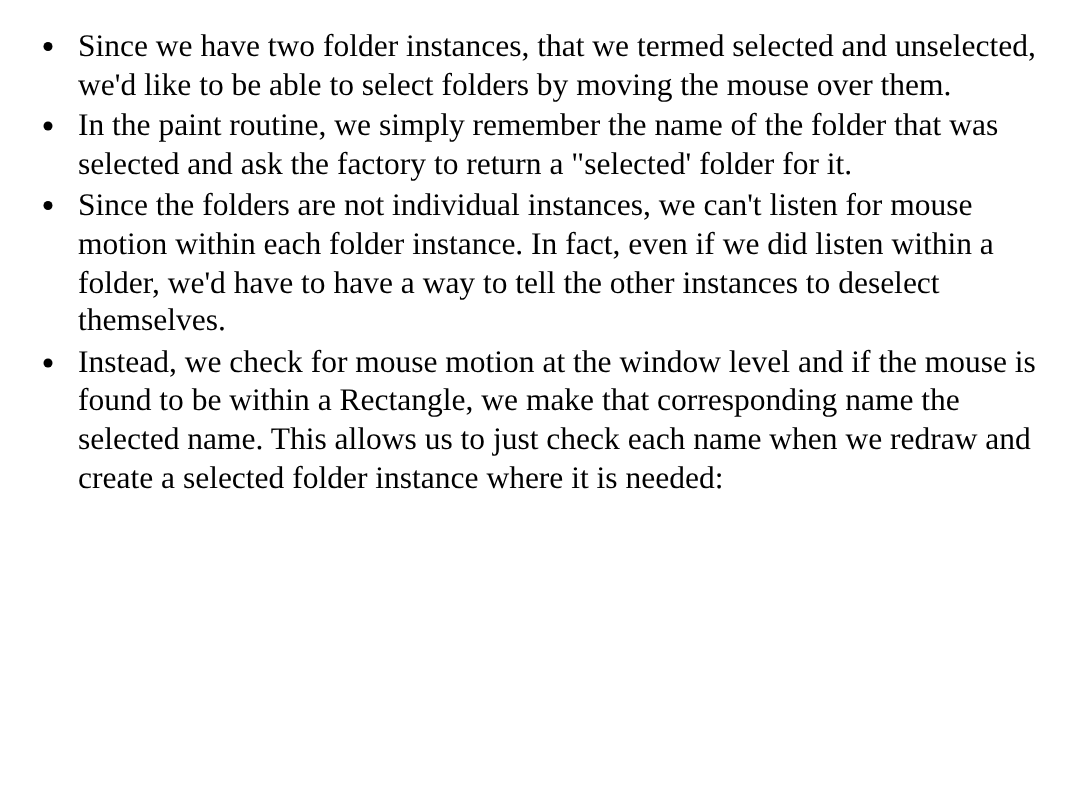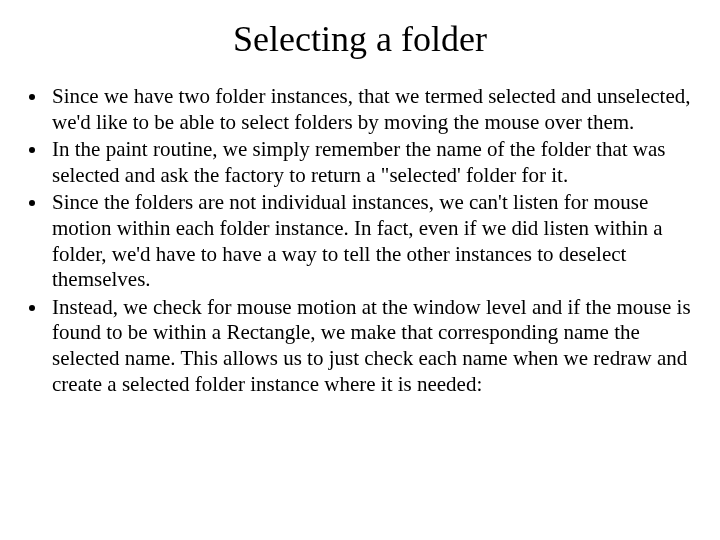--- a/index.html
+++ b/index.html
@@ -32,20 +32,19 @@
     font-size: 21px;
     line-height: 1.22;
     margin: 0 0 2px 0;
     padding-left: 4px;
   }
 </style>
 </head>
 <body>
 
 <div class="slide">
-  <h1 class="title">Selecting a folder</h1>
   <ul class="bullets">
     <li>Since we have two folder instances, that we termed selected and unselected, we'd like to be able to select folders by moving the mouse over them.</li>
     <li>In the paint routine, we simply remember the name of the folder that was selected and ask the factory to return a "selected' folder for it.</li>
     <li>Since the folders are not individual instances, we can't listen for mouse motion within each folder instance. In fact, even if we did listen within a folder, we'd have to have a way to tell the other instances to deselect themselves.</li>
     <li>Instead, we check for mouse motion at the window level and if the mouse is found to be within a Rectangle, we make that corresponding name the selected name. This allows us to just check each name when we redraw and create a selected folder instance where it is needed:</li>
   </ul>
 </div>
 
 </body></html>

